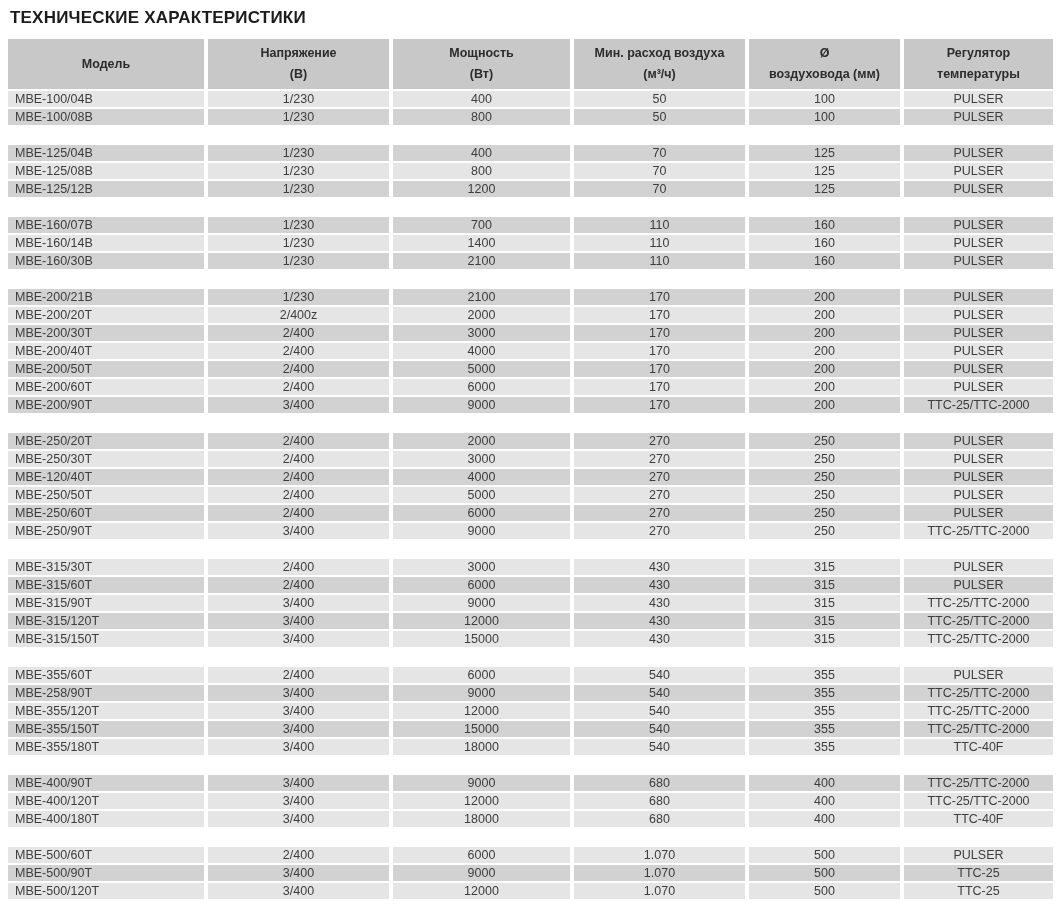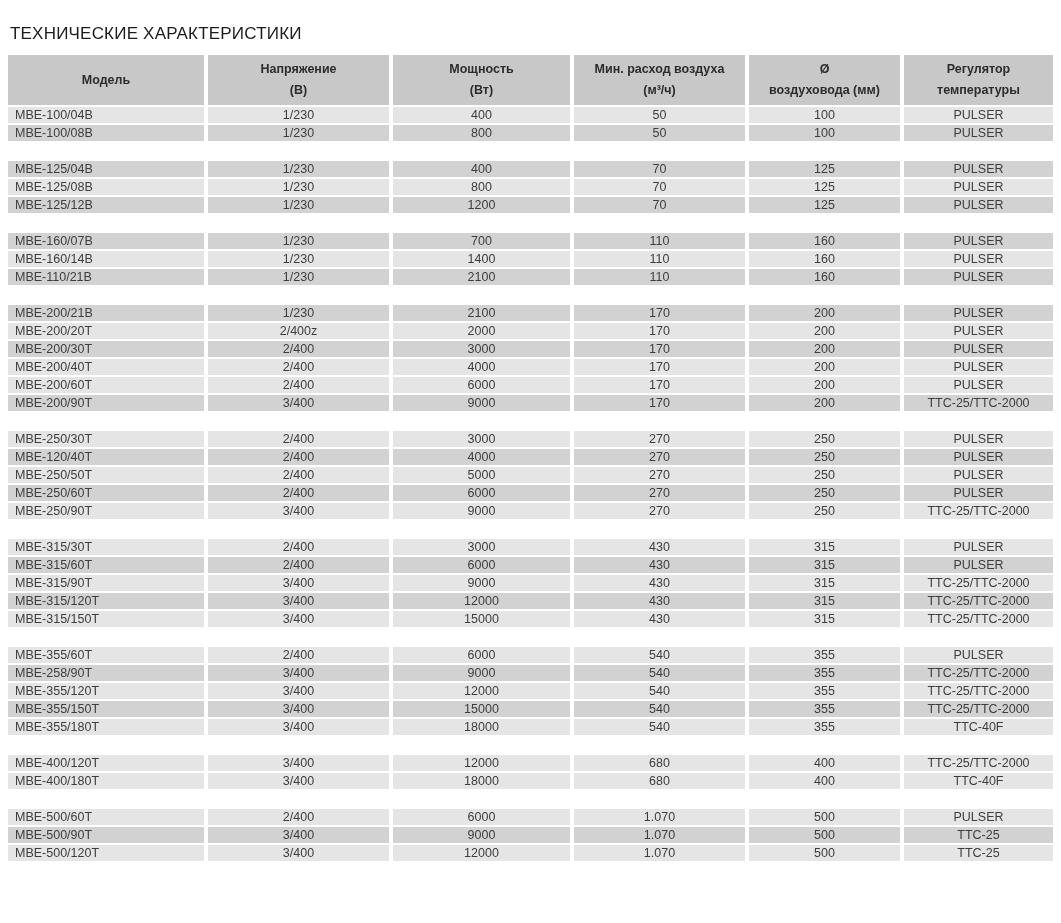--- a/index.html
+++ b/index.html
@@ -6,24 +6,24 @@
   html, body { background: #ffffff; }
   body {
     width: 1061px; height: 923px;
     font-family: "Liberation Sans", "DejaVu Sans", sans-serif;
     color: #3a3a3a;
     overflow: hidden;
   }
   .page { padding: 6px 8px 0 10px; }
   .page-title {
     font-size: 17px;
-    font-weight: normal;
+    font-weight: bold;
     color: #1c1c1c;
     letter-spacing: 0.2px;
-    margin: 18px 0 11px 0;
+    margin: 2px 0 11px 0;
   }
   table.specs {
     border-collapse: separate;
     border-spacing: 0;
     table-layout: fixed;
     width: 1045px;
     margin-left: -2px;
   }
   table.specs th, table.specs td {
     border-right: 4px solid #ffffff;
@@ -163,21 +163,21 @@
         </tr>
         <tr class="light">
           <td>MBE-160/14B</td>
           <td>1/230</td>
           <td>1400</td>
           <td>110</td>
           <td>160</td>
           <td>PULSER</td>
         </tr>
         <tr class="dark">
-          <td>MBE-110/21B</td>
+          <td>MBE-160/30B</td>
           <td>1/230</td>
           <td>2100</td>
           <td>110</td>
           <td>160</td>
           <td>PULSER</td>
         </tr>
         <tr class="gap">
           <td colspan="6"></td>
         </tr>
         <tr class="dark">
@@ -205,38 +205,54 @@
           <td>PULSER</td>
         </tr>
         <tr class="light">
           <td>MBE-200/40T</td>
           <td>2/400</td>
           <td>4000</td>
           <td>170</td>
           <td>200</td>
           <td>PULSER</td>
         </tr>
+        <tr class="dark">
+          <td>MBE-200/50T</td>
+          <td>2/400</td>
+          <td>5000</td>
+          <td>170</td>
+          <td>200</td>
+          <td>PULSER</td>
+        </tr>
         <tr class="light">
           <td>MBE-200/60T</td>
           <td>2/400</td>
           <td>6000</td>
           <td>170</td>
           <td>200</td>
           <td>PULSER</td>
         </tr>
         <tr class="dark">
           <td>MBE-200/90T</td>
           <td>3/400</td>
           <td>9000</td>
           <td>170</td>
           <td>200</td>
           <td>TTC-25/TTC-2000</td>
         </tr>
         <tr class="gap">
           <td colspan="6"></td>
+        </tr>
+        <tr class="dark">
+          <td>MBE-250/20T</td>
+          <td>2/400</td>
+          <td>2000</td>
+          <td>270</td>
+          <td>250</td>
+          <td>PULSER</td>
         </tr>
         <tr class="light">
           <td>MBE-250/30T</td>
           <td>2/400</td>
           <td>3000</td>
           <td>270</td>
           <td>250</td>
           <td>PULSER</td>
         </tr>
         <tr class="dark">
@@ -352,20 +368,28 @@
         <tr class="light">
           <td>MBE-355/180T</td>
           <td>3/400</td>
           <td>18000</td>
           <td>540</td>
           <td>355</td>
           <td>TTC-40F</td>
         </tr>
         <tr class="gap">
           <td colspan="6"></td>
+        </tr>
+        <tr class="dark">
+          <td>MBE-400/90T</td>
+          <td>3/400</td>
+          <td>9000</td>
+          <td>680</td>
+          <td>400</td>
+          <td>TTC-25/TTC-2000</td>
         </tr>
         <tr class="light">
           <td>MBE-400/120T</td>
           <td>3/400</td>
           <td>12000</td>
           <td>680</td>
           <td>400</td>
           <td>TTC-25/TTC-2000</td>
         </tr>
         <tr class="light">

